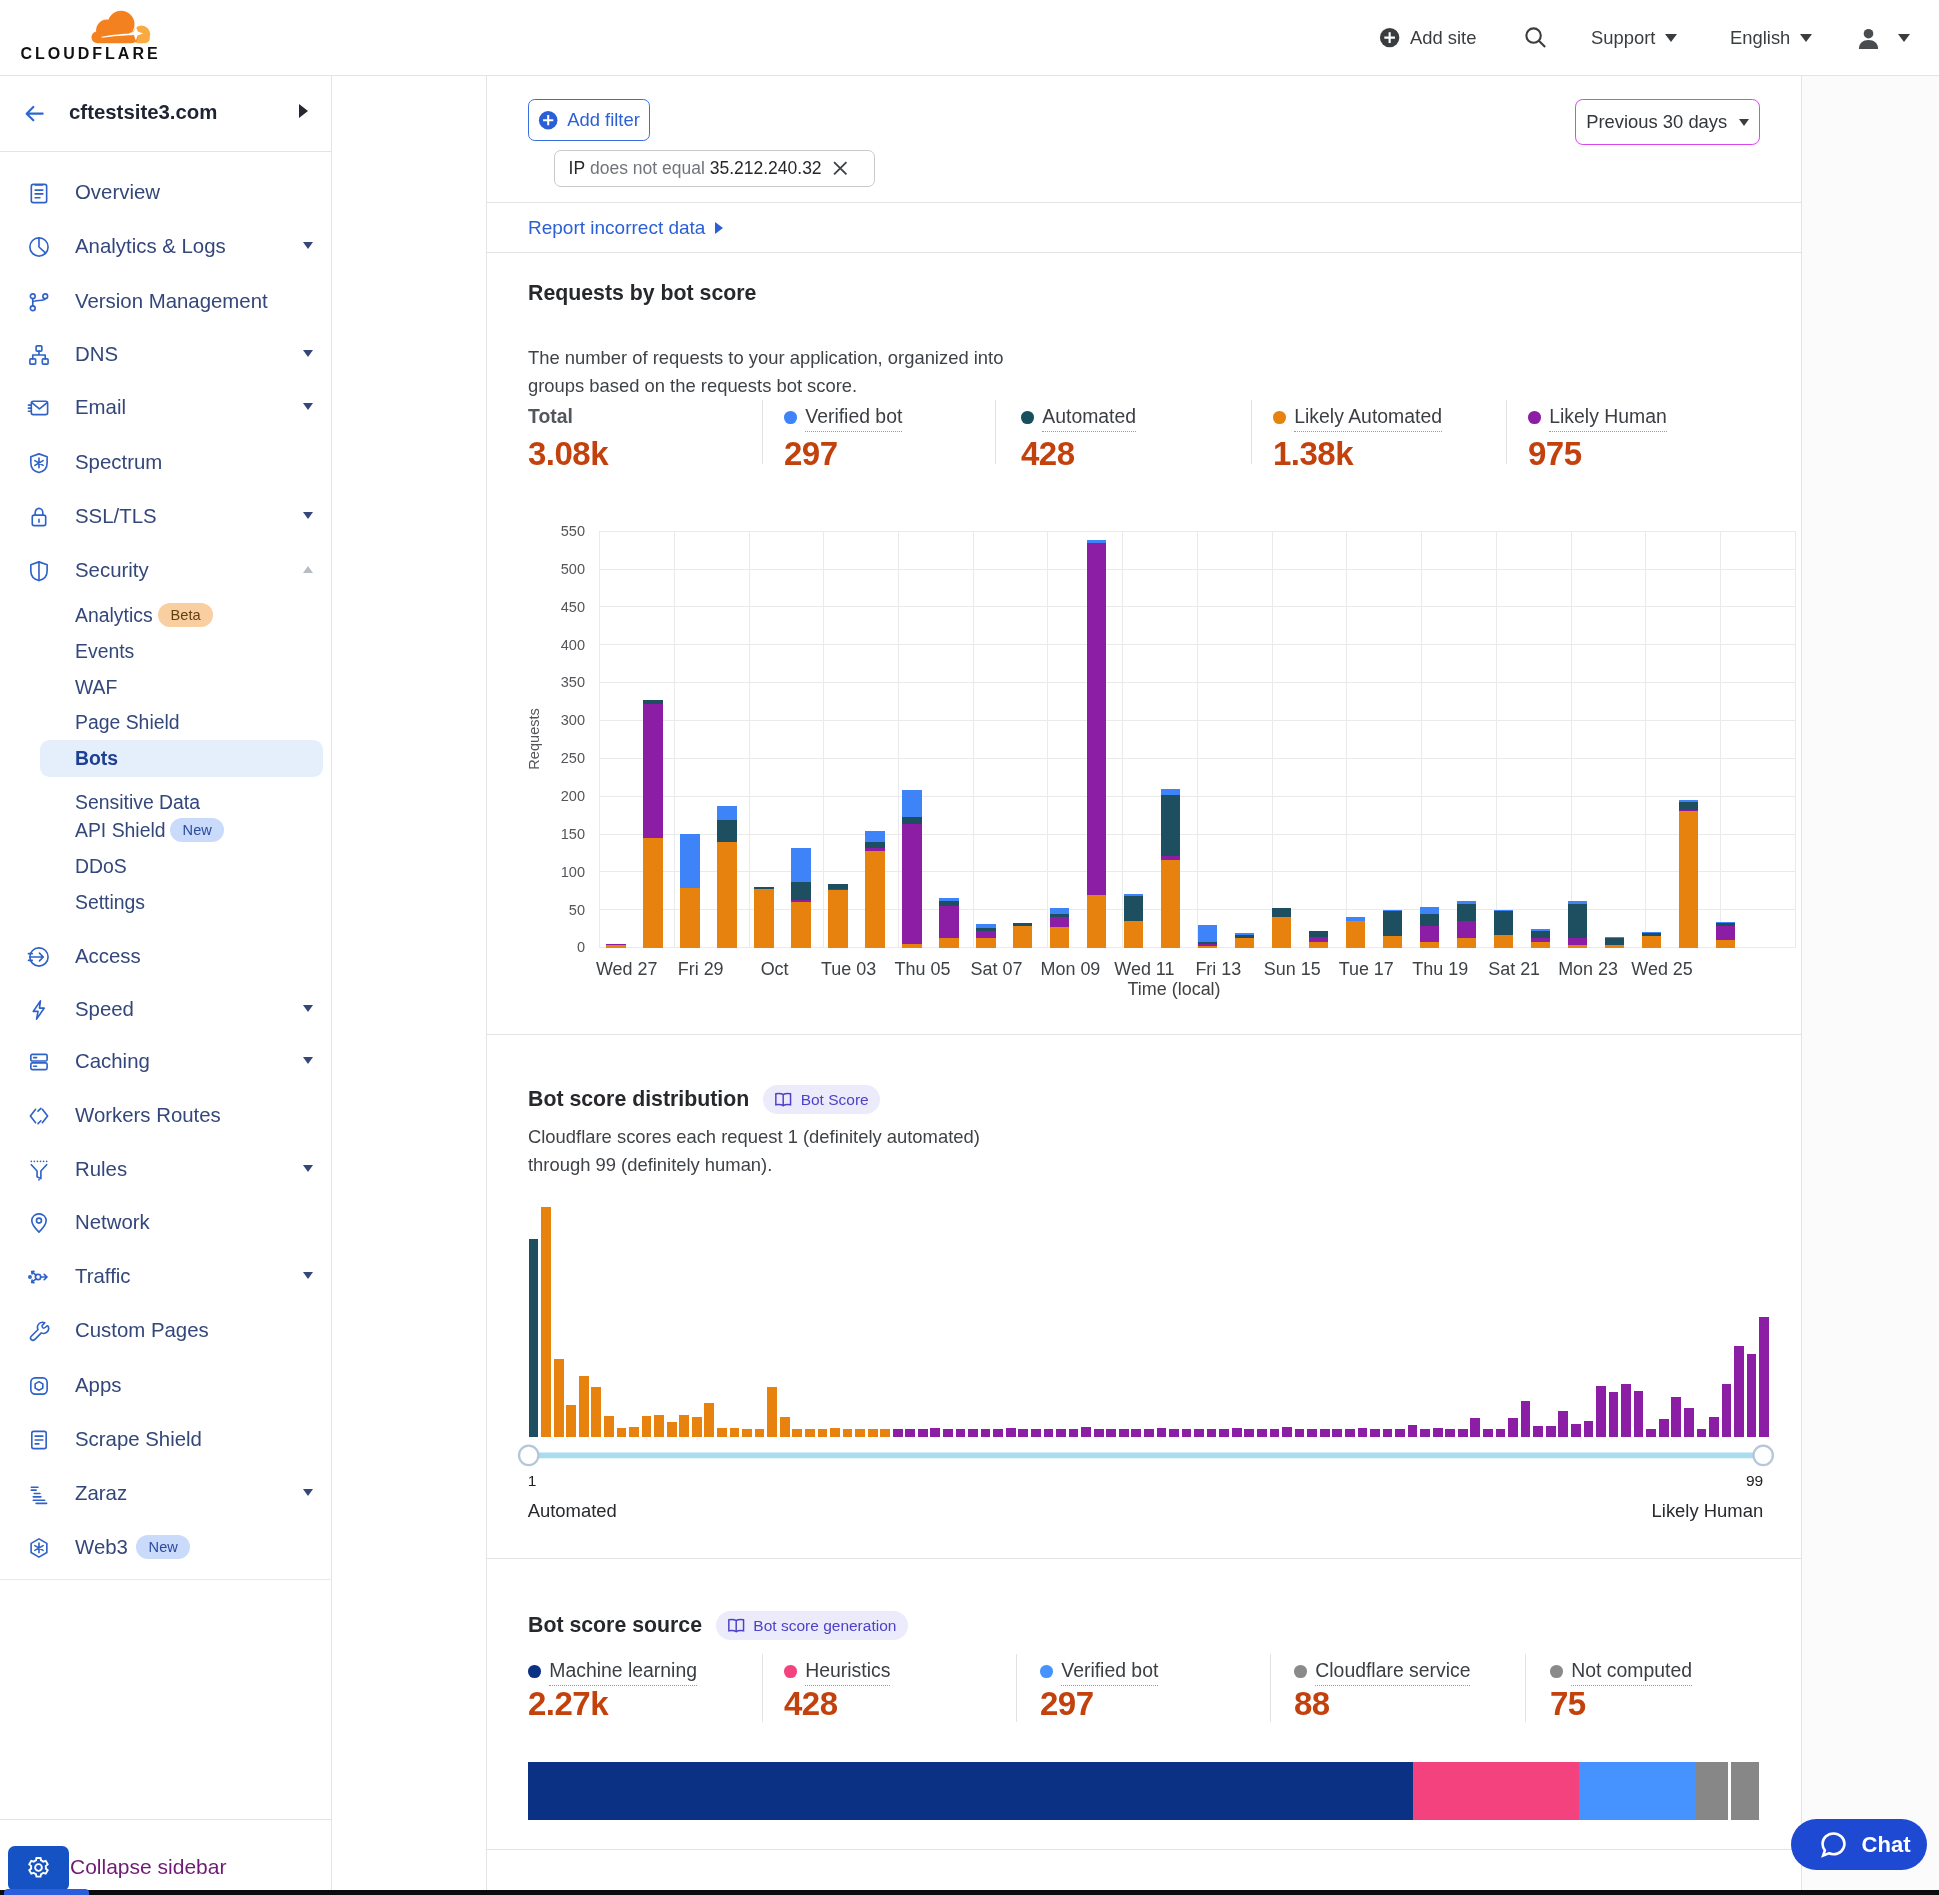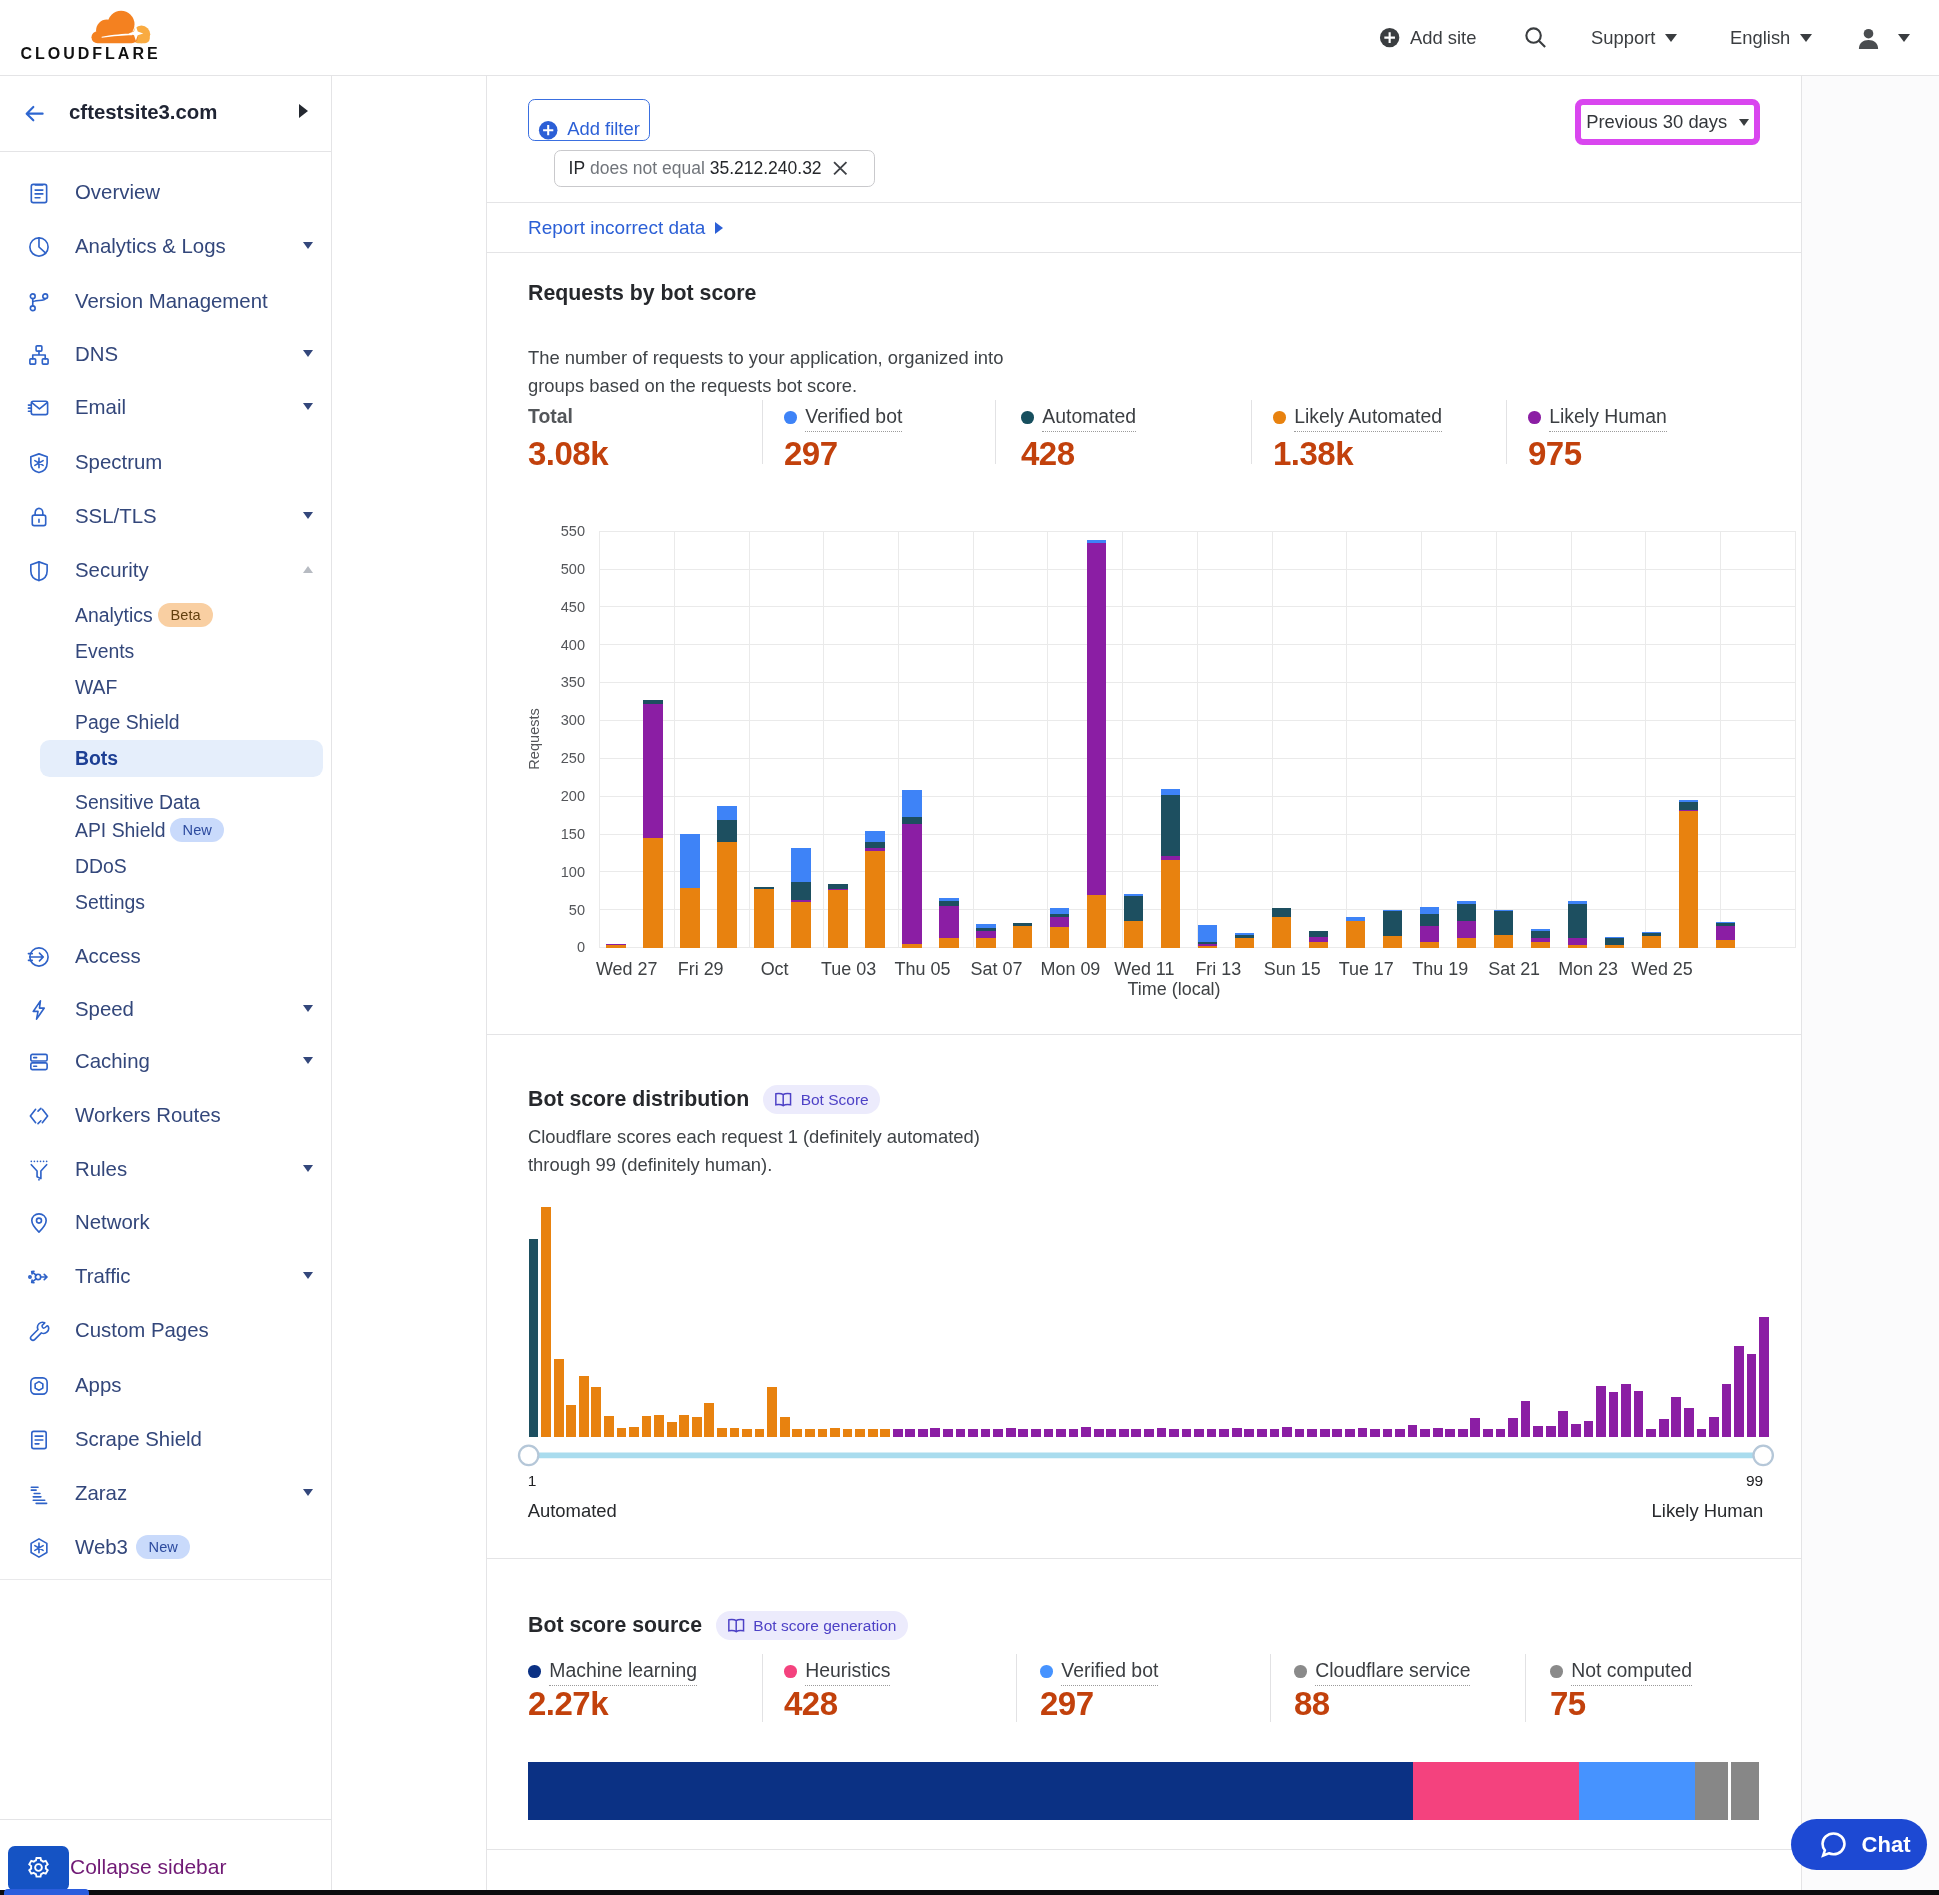--- a/index.html
+++ b/index.html
@@ -317,33 +317,33 @@
 <div class="abs" style="left:332px;top:76px;width:154px;height:1819px;background:#fff;"></div>
 <div class="abs" style="left:1802px;top:76px;width:138px;height:1819px;background:#fbfbfc;"></div>
 <div class="abs" style="left:486px;top:76px;width:1316px;height:1815px;background:#fff;border-left:1px solid #e4e4e6;border-right:1px solid #e4e4e6;"></div>
 <div class="abs" style="left:486px;top:202px;width:1316px;height:1px;background:#e4e4e6;"></div>
 <div class="abs" style="left:486px;top:252px;width:1316px;height:1px;background:#e4e4e6;"></div>
 <div class="abs" style="left:486px;top:1034px;width:1316px;height:1px;background:#e4e4e6;"></div>
 <div class="abs" style="left:486px;top:1558px;width:1316px;height:1px;background:#e4e4e6;"></div>
 <div class="abs" style="left:486px;top:1849px;width:1316px;height:1px;background:#e4e4e6;"></div>
 
 <div class="abs" style="left:528px;top:99px;width:122px;height:42px;border:1.9px solid #3a6fe0;border-radius:6.8px;
- display:flex;align-items:flex-end;justify-content:center;gap:8.7px;color:#2b5fd6;font-size:18.4px;">
+ display:flex;align-items:center;justify-content:center;gap:8.7px;color:#2b5fd6;font-size:18.4px;">
  <svg width="20.4" height="20.4" viewBox="0 0 22 22">
       <circle cx="11" cy="11" r="10" fill="#2b5fd6"></circle>
       <path d="M11 5.5v11M5.5 11h11" stroke="#fff" stroke-width="2.2"></path>
     </svg>
  Add filter</div>
 <div class="abs" style="left:554px;top:150px;width:321px;height:37px;border:1px solid #c9c9cc;border-radius:6.8px;
  display:flex;align-items:center;padding:0 13.6px;font-size:17.5px;color:#25272b;white-space:nowrap;">
  IP&nbsp;<span style="color:#71757b;">does not equal</span>&nbsp;35.212.240.32
  <svg style="margin-left:10.7px;flex:none;" width="16.5" height="16.5" viewBox="0 0 16 16" stroke="#3e4146" stroke-width="1.8">
       <path d="M2 2 L14 14 M14 2 L2 14"></path>
     </svg></div>
-<div class="abs" style="left:1575px;top:99px;width:185px;height:46px;border:6px solid #d946ef;border-radius:7.8px;
+<div class="abs" style="left:1575px;top:99px;width:185px;height:46px;border:1px solid #d946ef;border-radius:7.8px;
  display:flex;align-items:center;justify-content:center;gap:11.6px;color:#33363a;font-size:18.4px;">
  Previous 30 days <span class="caret" style="border-left-width:5.8px;border-right-width:5.8px;border-top-width:7.8px;"></span></div>
 <div class="abs" style="left:528px;top:217px;font-size:19px;color:#2b5fd6;display:flex;align-items:center;gap:9.7px;">
  Report incorrect data
  <span style="width:0;height:0;border-top:6.8px solid transparent;border-bottom:6.8px solid transparent;border-left:8.7px solid #2b5fd6;"></span></div>
 
 <div class="abs h2" style="left:528px;top:281px;">Requests by bot score</div>
 <div class="abs para" style="left:528px;top:312px;margin-top:32px;">The number of requests to your application, organized into<br>groups based on the requests bot score.</div>
 <div class="abs stat-label" style="left:528px;top:405px;"><span style="color:#53565a;font-weight:bold;">Total</span></div>
 <div class="abs stat-num" style="left:528px;top:435px;">3.08k</div>

